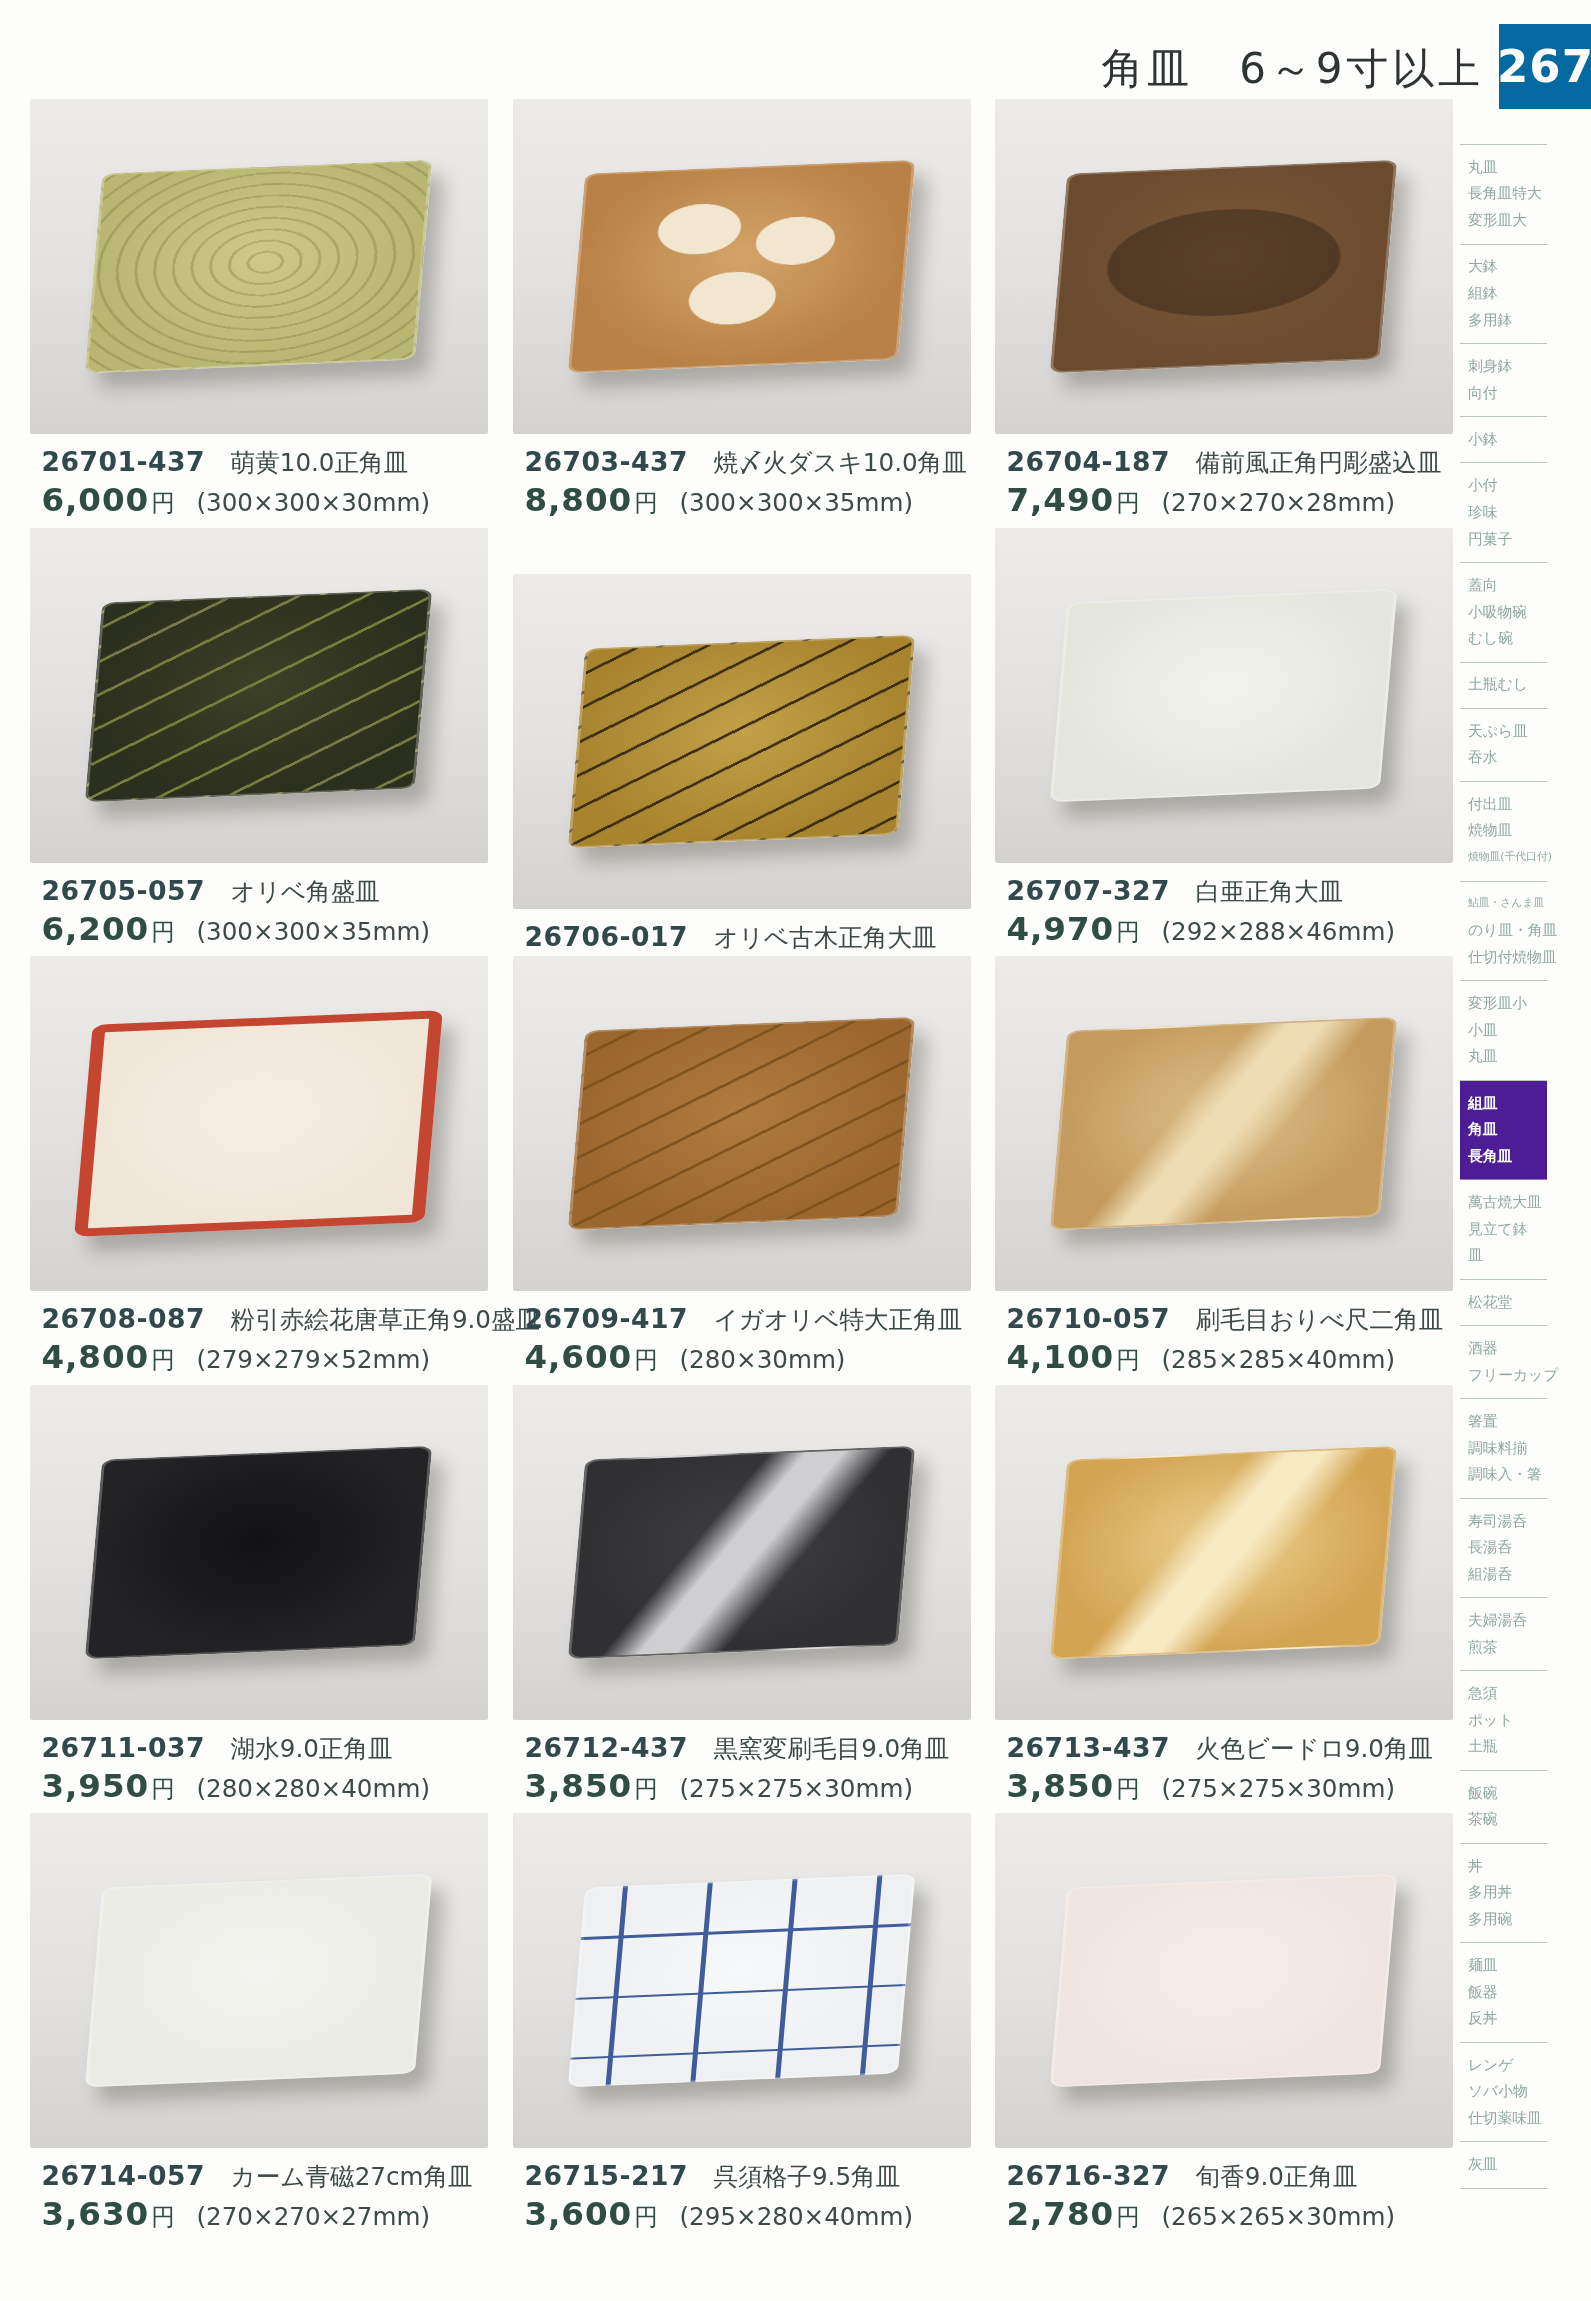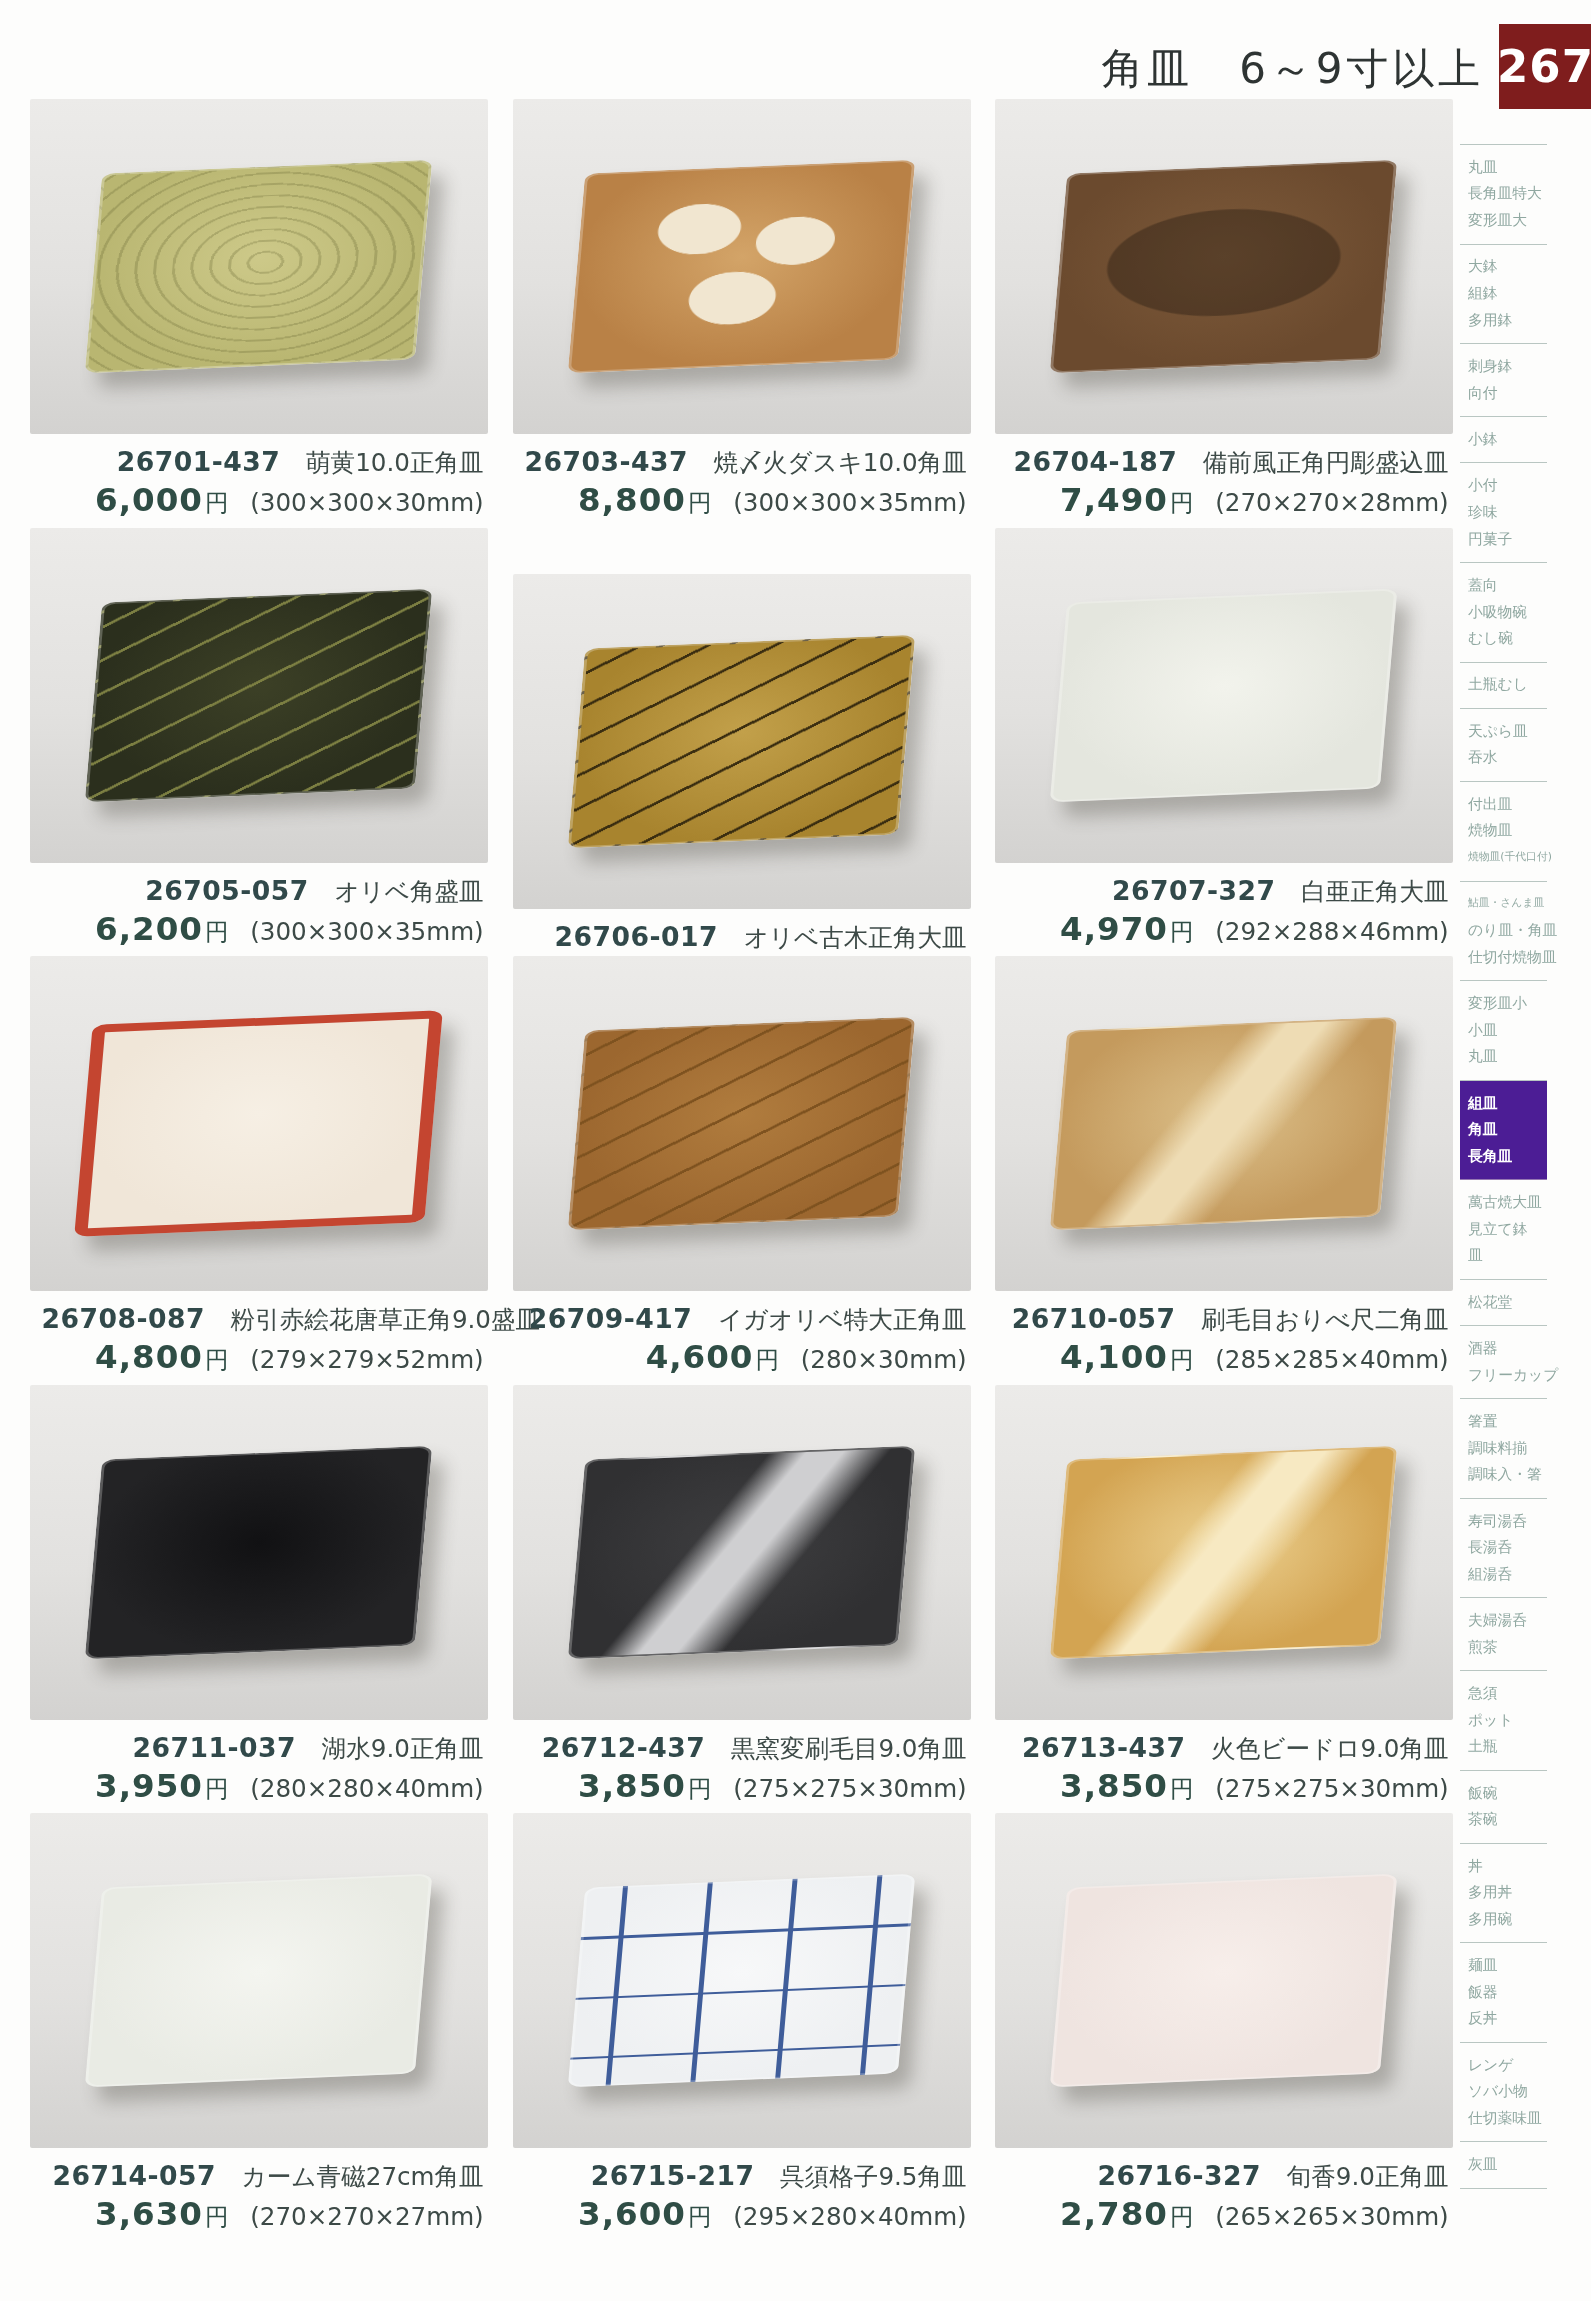--- a/index.html
+++ b/index.html
@@ -26,21 +26,21 @@
     width:458px;height:335px;border-radius:2px;
     background:linear-gradient(180deg,#ecebe9 0%,#e2e1df 55%,#d3d2d0 100%);
     display:flex;align-items:center;justify-content:center;overflow:hidden;
   }
   .plate{
     width:325px;height:325px;border-radius:13.8px;
     transform:scaleY(.60) rotate(-4deg) skewX(-7deg);
     box-shadow:13.8px 25.6px 23.6px rgba(60,55,45,.30);
     position:relative;
   }
-  .info{padding:11.8px 3.9px 0 11.8px;text-align:right;}
+  .info{padding:11.8px 3.9px 0 11.8px;}
   .entry{margin-bottom:5.9px;}
   .line1{white-space:nowrap;}
   .code{font-size:26.6px;font-weight:bold;color:#31494a;letter-spacing:0.5px;}
   .name{font-size:24.6px;color:#3d4a47;margin-left:25.6px;}
   .line2{white-space:nowrap;margin-top:2px;}
   .price{font-size:32.5px;font-weight:bold;color:#2f4d45;letter-spacing:1px;}
   .yen{font-size:23.6px;color:#2f4d45;margin-left:2px;}
   .size{font-size:24.6px;color:#3d4a47;margin-left:21.7px;}
   
   .sidebar{
@@ -56,21 +56,21 @@
   }
   .sb-item.small{font-size:10.8px;}
   .sb-group.active{background:#4c1d95;border-bottom:1px solid #9577b2;}
   .sb-group.active .sb-item{color:#ffffff;font-weight:bold;}
 </style>
 </head>
 <body>
 
 <div class="header">
   <div class="header-title">角皿　6～9寸以上</div>
-  <div class="page-box" id="page-box" style="background: #7f1d1d;">
+  <div class="page-box" id="page-box" style="background: #0369a1;">
     <span class="page-num">267</span>
   </div>
 </div>
 
 <div class="grid" id="product-grid">
     <div class="cell" style="left: 0px; top: 0px;">
       <div class="photo">
         <div class="plate" style="background: repeating-radial-gradient(circle at 52% 48%, transparent 0px, transparent 15.8px, rgba(90, 90, 40, 0.25) 15.8px, rgba(90, 90, 40, 0.25) 18.7px), radial-gradient(at 50% 45%, rgb(205, 201, 137) 0%, rgb(185, 182, 113) 72%); border: 3px solid rgba(255, 255, 255, 0.25);"></div>
       </div>
       <div class="info">

